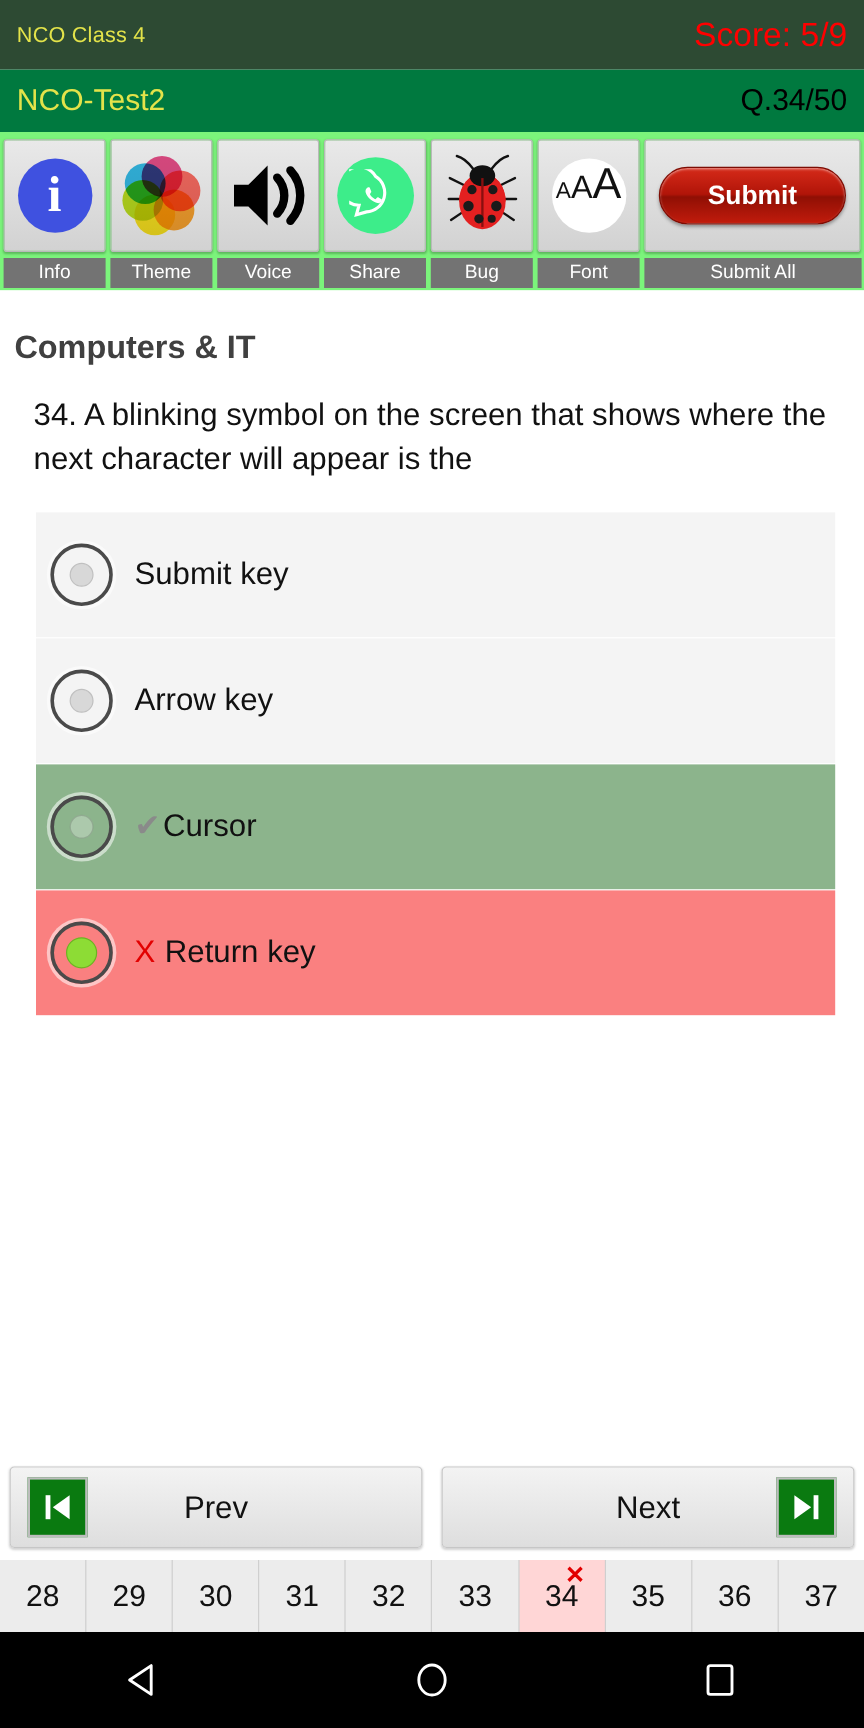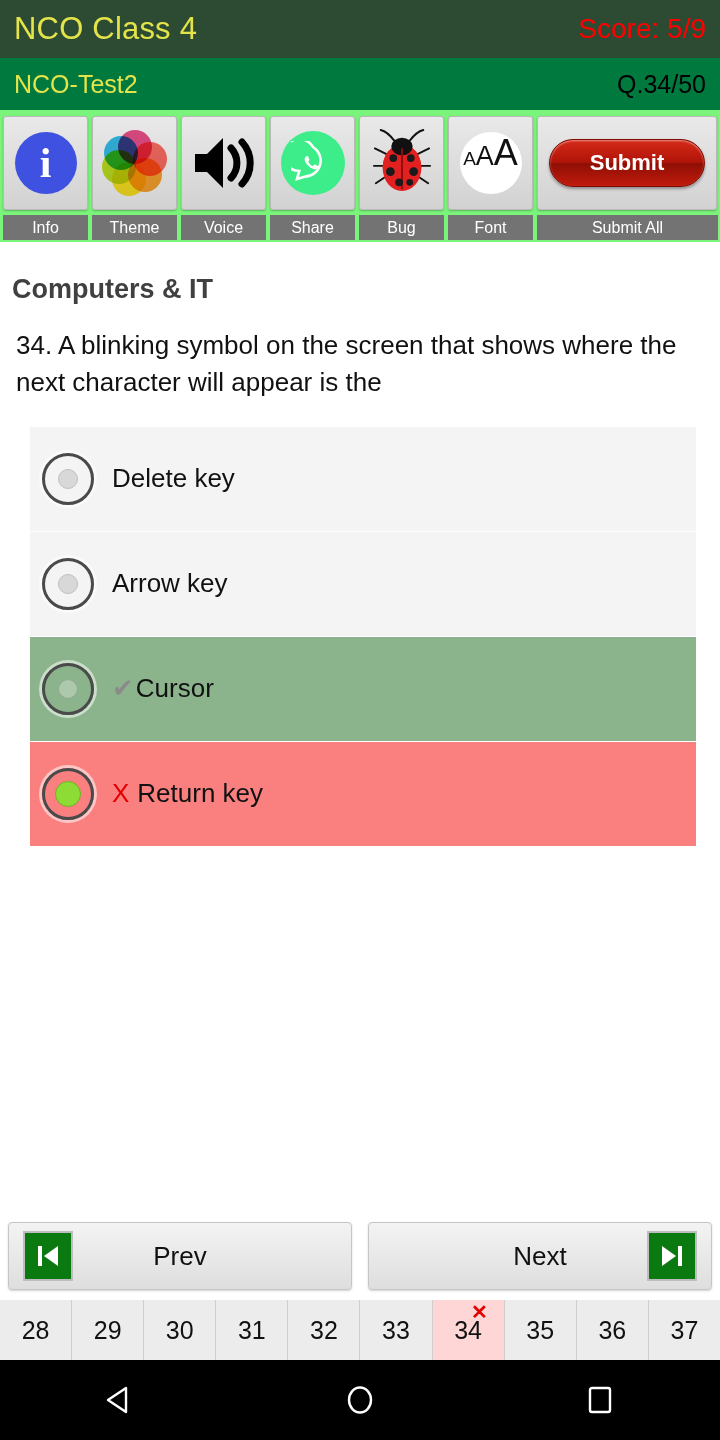--- a/index.html
+++ b/index.html
@@ -10,21 +10,21 @@
     overflow: hidden;
   }
   #app { width: 720px; height: 1440px; position: relative; display: flex; flex-direction: column; background:#fff; }
 
   
   .titlebar {
     height: 58px; background: #2d4a33;
     display: flex; align-items: center; justify-content: space-between;
     padding: 0 14px; flex: 0 0 58px;
   }
-  .title-left { color: #e3e34a; font-size: 31px; font-weight: 400; letter-spacing: .2px; }
+  .title-left { color: #e3e34a; font-size: 18px; font-weight: 400; letter-spacing: .2px; }
   .title-right { color: #ff0000; font-size: 28px; font-weight: 400; }
 
   
   .subbar {
     height: 52px; background: #00793f;
     display: flex; align-items: center; justify-content: space-between;
     padding: 0 14px; flex: 0 0 52px;
   }
   .sub-left { color: #e3e34a; font-size: 25px; }
   .sub-right { color: #000000; font-size: 25px; }
@@ -78,21 +78,21 @@
   .toollabels { flex: 0 0 27px; display:flex; background:#7bf47b; gap:4px; padding: 0 2px 2px 3px; }
   .tlabel {
     flex: 0 0 85px; height: 25px; background:#737373; color:#fff;
     font-size: 16px; display:flex; align-items:center; justify-content:center;
   }
   .tlabel.wide { flex: 1 1 auto; }
 
   
   .body { flex: 1 1 auto; position: relative; background:#fff; display:flex; flex-direction:column; }
   .subject { color:#404040; font-size: 27px; font-weight: bold; padding: 32px 12px 0 12px; }
-  .question { color:#111; font-size: 26px; line-height: 1.42; padding: 22px 12px 0 16px; }
+  .question { color:#111; font-size: 26px; line-height: 1.42; padding: 22px 12px 0 28px; }
 
   .options { margin-top: 26px; }
   .option {
     display:flex; align-items:center; min-height: 104px;
     margin: 0 24px 1px 30px; padding-left: 12px;
   }
   .option.plain { background:#f4f4f4; }
   .option.correct { background:#8cb48c; }
   .option.wrong   { background:#fa8080; }
 
@@ -250,21 +250,21 @@
   <div class="body">
     <div class="subject">Computers &amp; IT</div>
     <div class="question">34. A blinking symbol on the screen that shows where the next character will appear is the</div>
 
     <div class="options">
 
       <div class="option plain">
         <div class="radio off">
             <div class="dot"></div>
           </div>
-        <div class="opt-text">Delete key</div>
+        <div class="opt-text">Submit key</div>
       </div>
 
       <div class="option plain">
         <div class="radio off">
             <div class="dot"></div>
           </div>
         <div class="opt-text">Arrow key</div>
       </div>
 
       <div class="option correct">

